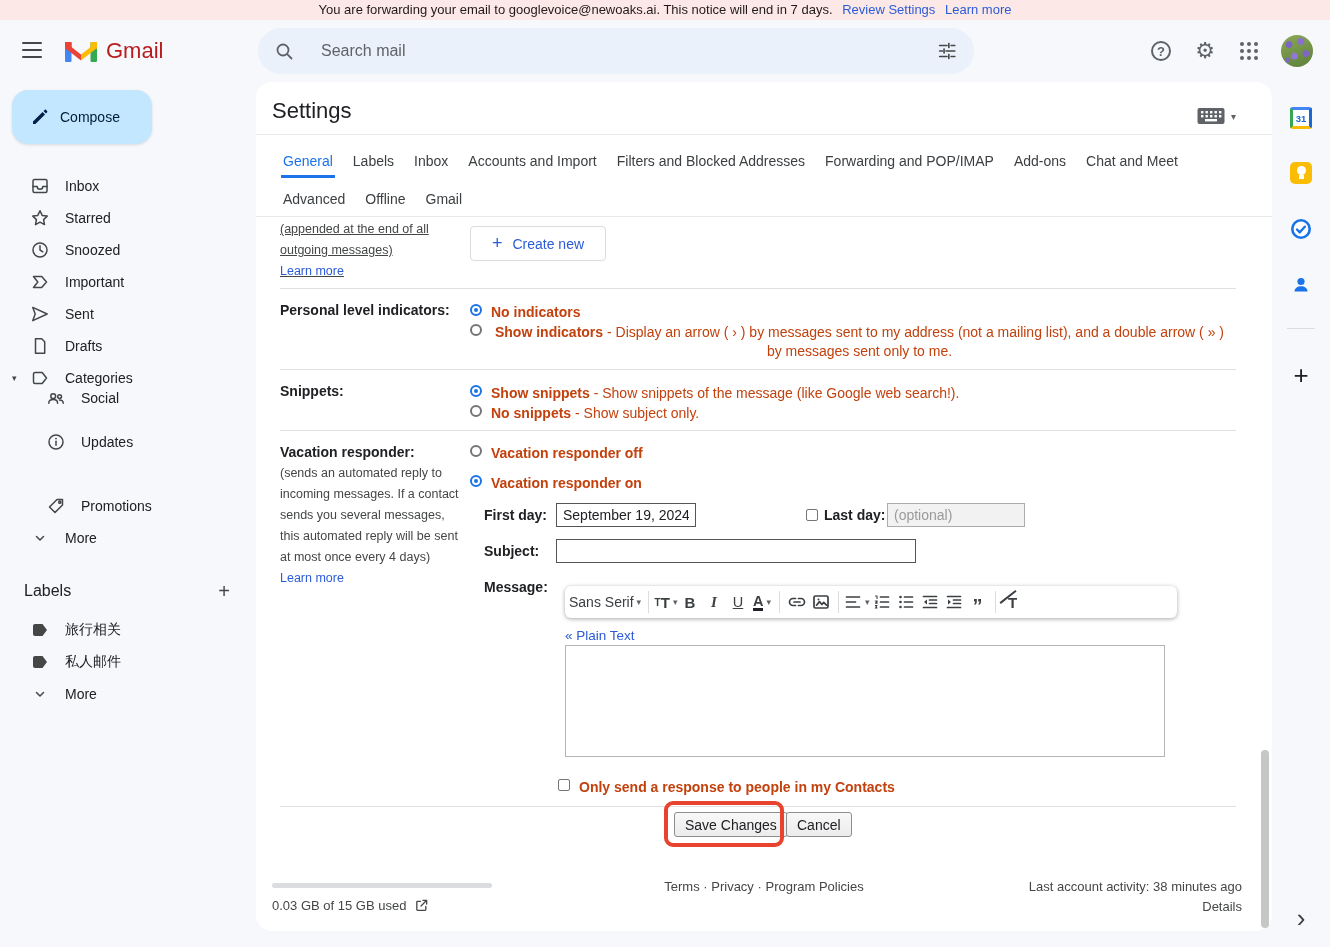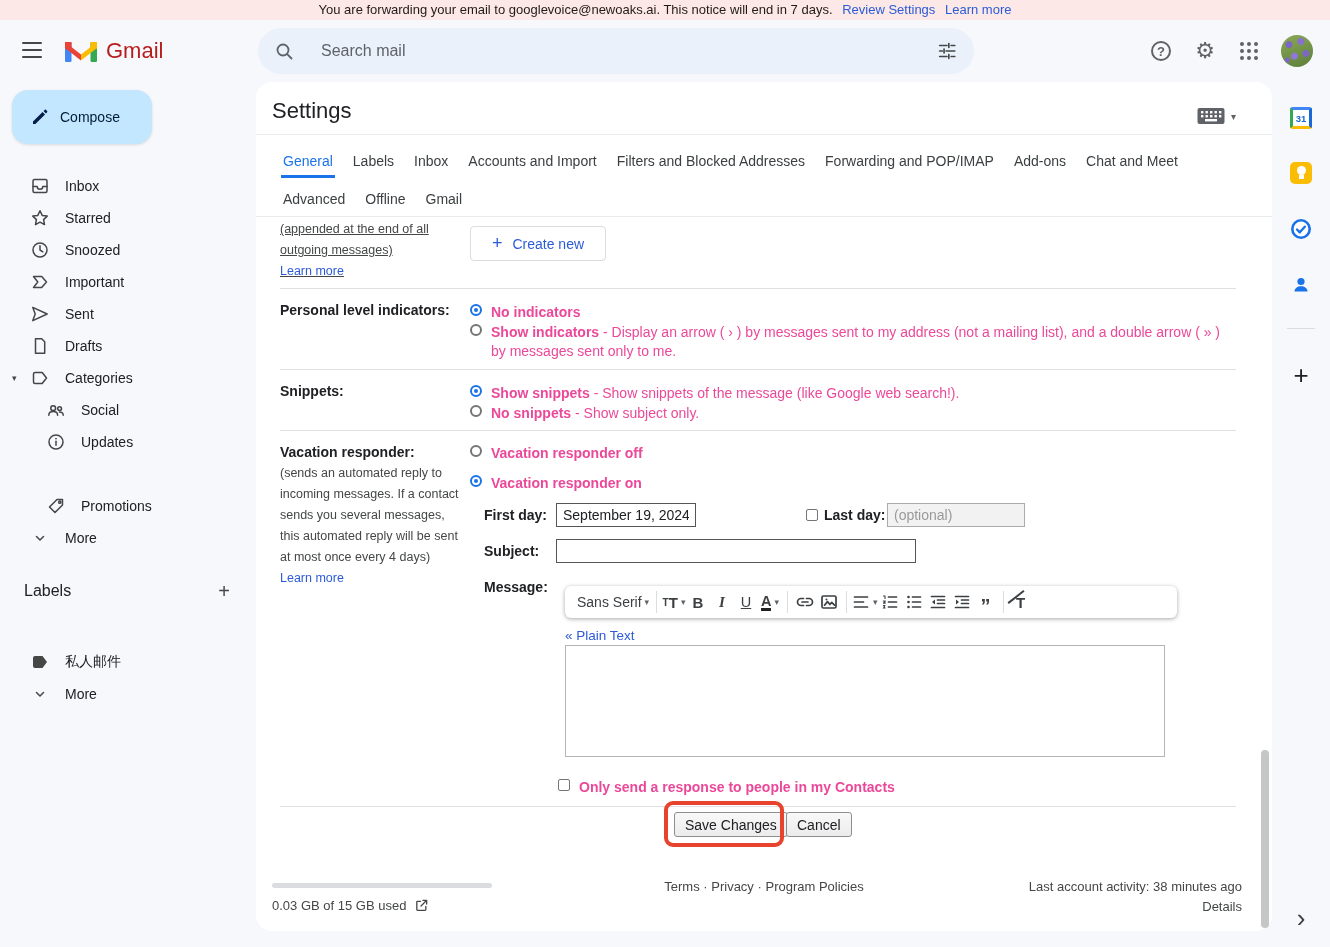--- a/index.html
+++ b/index.html
@@ -64,40 +64,40 @@
   .card-title { left:16px; top:16px; font-size:22px; color:#202124; }
   .kbd { right:36px; top:25px; display:flex; align-items:center; gap:6px; cursor:pointer; color:#5f6368; }
   .hr-full { left:0; width:1016px; height:1px; background:#e8eaed; }
   .hr { left:24px; width:956px; height:1px; background:#e0e0e0; }
   .tabs { left:25px; display:flex; gap:16px; align-items:flex-end; height:40px; }
   .tab { font-size:14px; color:#3c4043; cursor:pointer; padding:9px 2px; }
   .tab.active { color:#1a73e8; border-bottom:3px solid #1a73e8; padding-bottom:6px; }
 
   .sec-label { position:absolute; left:24px; width:184px; font-size:14px; font-weight:bold; color:#202124; }
   .sec-note { position:absolute; left:24px; width:182px; font-size:12.5px; line-height:21px; color:#444746; }
-  .opt { position:absolute; left:214px; display:flex; gap:9px; font-size:14px; color:#ec4899; line-height:19px; align-items:flex-start; }
+  .opt { position:absolute; left:214px; display:flex; gap:9px; font-size:14px; color:#c2410c; line-height:19px; align-items:flex-start;text-align:center; }
   .b { font-weight:bold; }
   .radio { width:12px; height:12px; border:2px solid #757575; border-radius:50%; flex:none; margin-top:1px; position:relative; cursor:pointer; }
   .radio.sel { border-color:#1a73e8; }
   .radio.sel::after { content:""; position:absolute; inset:2px; background:#1a73e8; border-radius:50%; }
   .cbx { width:12px; height:12px; border:1px solid #757575; border-radius:2px; background:#fff; flex:none; margin-top:2px; cursor:pointer; }
 
   .create-btn { left:214px; top:144px; width:136px; height:35px; border:1px solid #dadce0; border-radius:4px; background:#fff;
                 display:flex; align-items:center; justify-content:center; gap:10px; cursor:pointer;
                 color:#2b5bd7; font-size:14px; font-weight:500; }
   .create-plus { font-size:18px; font-weight:400; }
 
   .frm-label { position:absolute; font-size:14px; font-weight:bold; color:#202124; }
   .inp { position:absolute; height:24px; border:1px solid #555; background:#fff; font-size:14px; padding:0 6px;
          font-family:"Liberation Sans",sans-serif; color:#202124; }
   .inp.dis { background:#f2f2f2; border-color:#ababab; color:#9a9a9a; }
   .inp.dis::placeholder { color:#9a9a9a; }
 
   .toolbar { left:309px; top:504px; width:612px; height:32px; background:#fff; border-radius:6px;
-             box-shadow:0 1px 4px rgba(0,0,0,.35); display:flex; align-items:center; padding:0 12px; }
+             box-shadow:0 1px 4px rgba(0,0,0,.35); display:flex; align-items:center; padding:0 4px; }
   .ti { display:flex; align-items:center; justify-content:center; min-width:24px; height:26px; color:#3c4043;
         font-size:14px; cursor:pointer; }
   .tsep { width:1px; height:22px; background:#dadce0; margin:0 5px; }
   .tb-arrow { font-size:9px; color:#5f6368; margin-left:3px; }
   .tb-b { font-weight:bold; font-size:15px; }
   .tb-i { font-family:"Liberation Serif",serif; font-style:italic; font-weight:bold; font-size:15px; }
   .tb-u { text-decoration:underline; font-size:14.5px; font-weight:500; }
   .tb-a { font-weight:bold; font-size:14.5px; border-bottom:3px solid #202124; line-height:14px; }
   .tb-size-s { font-size:10px; font-weight:bold; }
   .tb-size-b { font-size:15px; font-weight:bold; }
@@ -262,21 +262,21 @@
     </div>
     <div class="nav-row" style="top:280px;">
       <span class="expander">▾</span>
       <span class="nav-ic">
           <svg class="ic" width="20" height="20" viewBox="0 0 20 20">
             <path d="M3.5 6c0-.8.7-1.5 1.5-1.5h7.2l4.3 5.5-4.3 5.5H5c-.8 0-1.5-.7-1.5-1.5z"></path>
           </svg>
         </span>
       <span class="nav-lb">Categories</span>
     </div>
-    <div class="nav-row" style="top:312px;padding-left:24px;">
+    <div class="nav-row" style="top:300px;padding-left:24px;">
       <span class="nav-ic child">
           <svg class="ic" width="20" height="20" viewBox="0 0 20 20">
             <circle cx="7.2" cy="8.2" r="2.4"></circle>
             <path d="M2.8 15.2c0-2.2 2-3.6 4.4-3.6s4.4 1.4 4.4 3.6"></path>
             <circle cx="13.6" cy="8.6" r="1.9"></circle>
             <path d="M13.4 12.1c2.2 0 3.8 1.3 3.8 3.1"></path>
           </svg>
         </span>
       <span class="nav-lb child">Social</span>
     </div>
@@ -306,20 +306,26 @@
           </svg>
         </span>
       <span class="nav-lb">More</span>
     </div>
 
     <div class="abs labels-hd">
       <span>Labels</span>
       <span class="labels-plus">
           <span>+</span>
         </span>
+    </div>
+    <div class="nav-row" style="top:532px;">
+      <span class="nav-ic">
+          <span class="tag-fill"></span>
+        </span>
+      <span class="nav-lb">旅行相关</span>
     </div>
     <div class="nav-row" style="top:564px;">
       <span class="nav-ic">
           <span class="tag-fill"></span>
         </span>
       <span class="nav-lb">私人邮件</span>
     </div>
     <div class="nav-row" style="top:596px;">
       <span class="nav-ic">
           <svg class="ic" width="20" height="20" viewBox="0 0 20 20">

